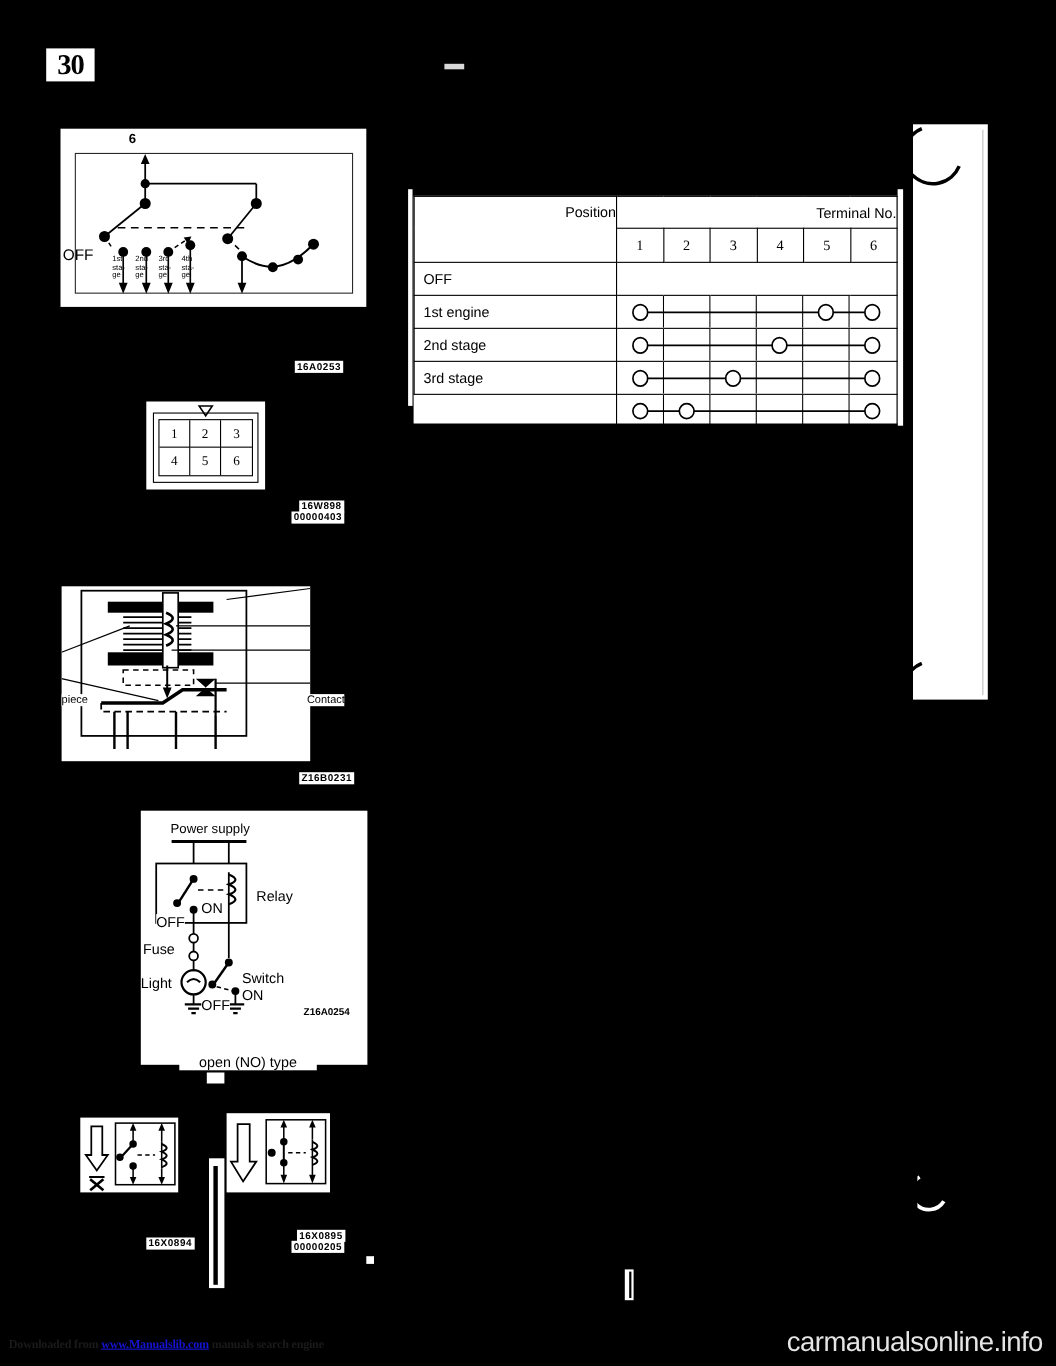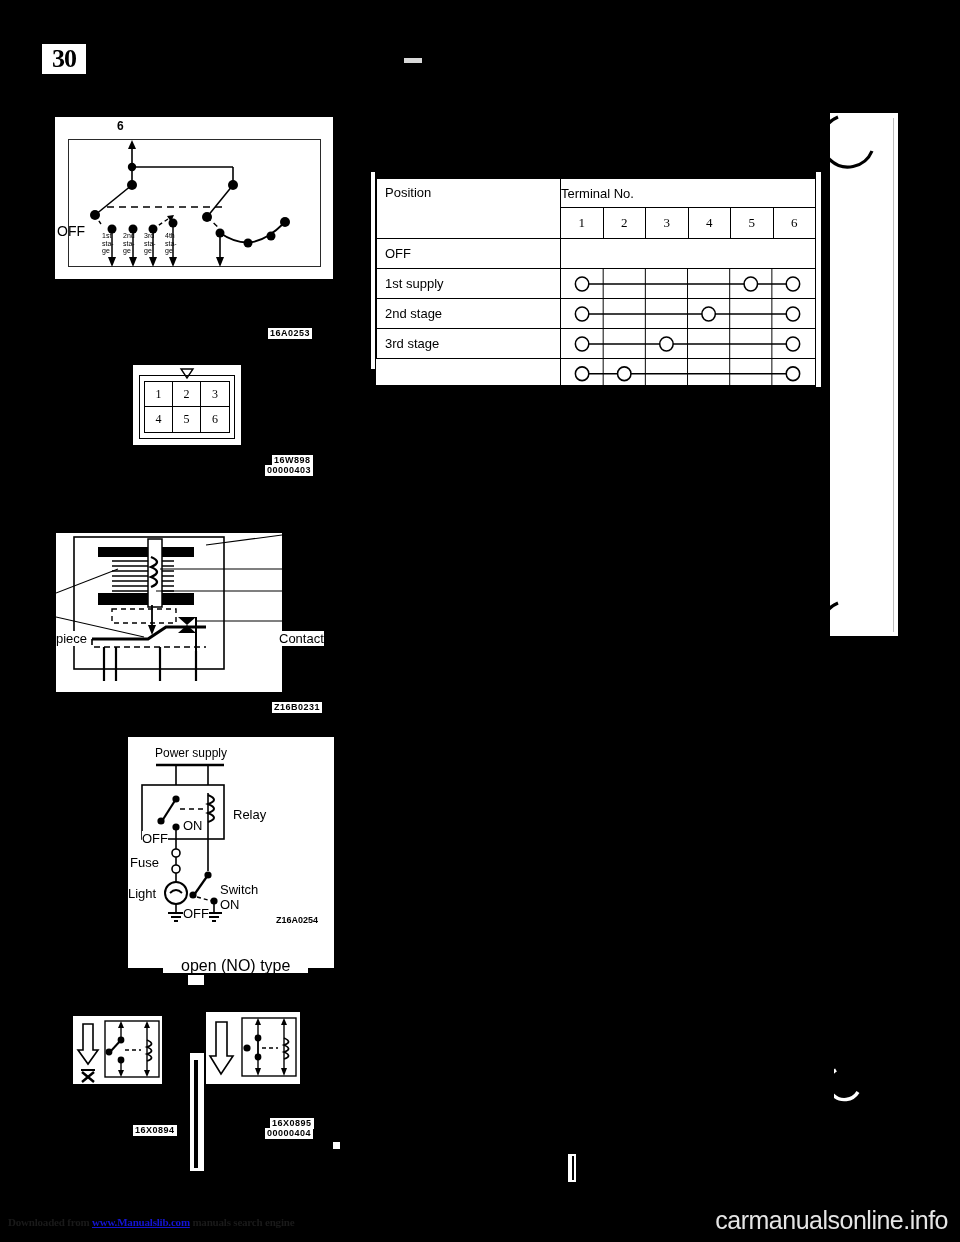--- a/index.html
+++ b/index.html
@@ -122,21 +122,21 @@
   #fig-connector .conn-cell:nth-child(n+4) { border-bottom: none; }
 
   
   #fig-relay-cutaway {
     left: 56px; top: 533px;
     width: 226px; height: 159px;
   }
   .cut-label {
     position: absolute;
     background: #ffffff;
-    font-size: 13px;
+    font-size: 10px;
     font-family: "Liberation Sans", sans-serif;
     white-space: nowrap;
   }
 
   
   #fig-relay-circuit {
     left: 128px; top: 737px;
     width: 206px; height: 231px;
   }
   .rc-label {
@@ -145,21 +145,21 @@
     font-family: "Liberation Sans", sans-serif;
     white-space: nowrap;
   }
   .rc-label.big { font-size: 13px; }
 
   
   #caption-no-type {
     left: 163px; top: 958px;
     background: #ffffff;
     color: #000;
-    font-size: 16px;
+    font-size: 13px;
     line-height: 15px;
     padding: 0 18px;
     white-space: nowrap;
     font-family: "Liberation Sans", sans-serif;
   }
   #caption-no-type-stub {
     left: 188px; top: 975px;
     width: 16px; height: 10px;
     background: #ffffff;
   }
@@ -228,28 +228,28 @@
     table-layout: fixed;
     font-family: "Liberation Sans", sans-serif;
   }
   #terminal-table th, #terminal-table td {
     border: 1px solid #000;
     font-weight: normal;
     font-size: 13px;
     padding: 0;
   }
   #terminal-table .pos-head {
-    text-align: left;
+    text-align: right;
     padding-left: 8px;
     vertical-align: top;
     padding-top: 6px;
     width: 175px;
   }
   #terminal-table .term-head {
-    text-align: left;
+    text-align: right;
     height: 28px;
   }
   #terminal-table .num-head {
     text-align: center;
     height: 30px;
     font-family: "Liberation Serif", serif;
   }
   #terminal-table .row-label {
     text-align: left;
     padding-left: 8px;
@@ -558,21 +558,21 @@
     <line x1="78" y1="24" x2="78" y2="48" stroke="#000" stroke-width="1.4"></line>
     <path d="M78,26 q9,4 0,7 q9,4 0,7 q9,4 0,7" stroke="#000" stroke-width="1.8" fill="none"></path>
   </svg>
 </div>
 
 <div class="abs" id="connector-stem"></div>
 <div class="abs" id="connector-stem-in"></div>
 
 <div class="abs idcode" style="left:133px;top:1125px;">16X0894</div>
 <div class="abs idcode" style="left:270px;top:1118px;">16X0895</div>
-<div class="abs idcode" style="left:265px;top:1128px;">00000404</div>
+<div class="abs idcode" style="left:265px;top:1128px;">00000205</div>
 <div class="abs" id="small-square"></div>
 
 <div class="abs" id="table-left-bar"></div>
 <div class="abs" id="table-right-bar"></div>
 <div class="abs" id="terminal-table-wrap">
   <table id="terminal-table">
     <tbody>
       <tr>
         <td class="pos-head" rowspan="2">Position</td>
         <td class="term-head" colspan="6">Terminal No.</td>
@@ -587,21 +587,21 @@
       </tr>
 
       <tr>
         <td class="row-label">OFF</td>
         <td class="cellpad" colspan="6">
           <svg class="tbl-row-canvas" viewBox="0 0 265 29" preserveAspectRatio="none"></svg>
         </td>
       </tr>
 
       <tr>
-        <td class="row-label">1st supply</td>
+        <td class="row-label">1st engine</td>
         <td class="cellpad" colspan="6">
           <svg class="tbl-row-canvas" viewBox="0 0 265 29" preserveAspectRatio="none">
             <line x1="22" y1="15" x2="198" y2="15" stroke="#000" stroke-width="1.6"></line>
             <line x1="198" y1="15" x2="242" y2="15" stroke="#000" stroke-width="1.6"></line>
             <circle cx="22" cy="15" r="7" fill="#fff" stroke="#000" stroke-width="1.6"></circle>
             <circle cx="198" cy="15" r="7" fill="#fff" stroke="#000" stroke-width="1.6"></circle>
             <circle cx="242" cy="15" r="7" fill="#fff" stroke="#000" stroke-width="1.6"></circle>
             <line x1="44" y1="0" x2="44" y2="29" stroke="#000" stroke-width="1"></line>
             <line x1="88" y1="0" x2="88" y2="29" stroke="#000" stroke-width="1"></line>
             <line x1="132" y1="0" x2="132" y2="29" stroke="#000" stroke-width="1"></line>

